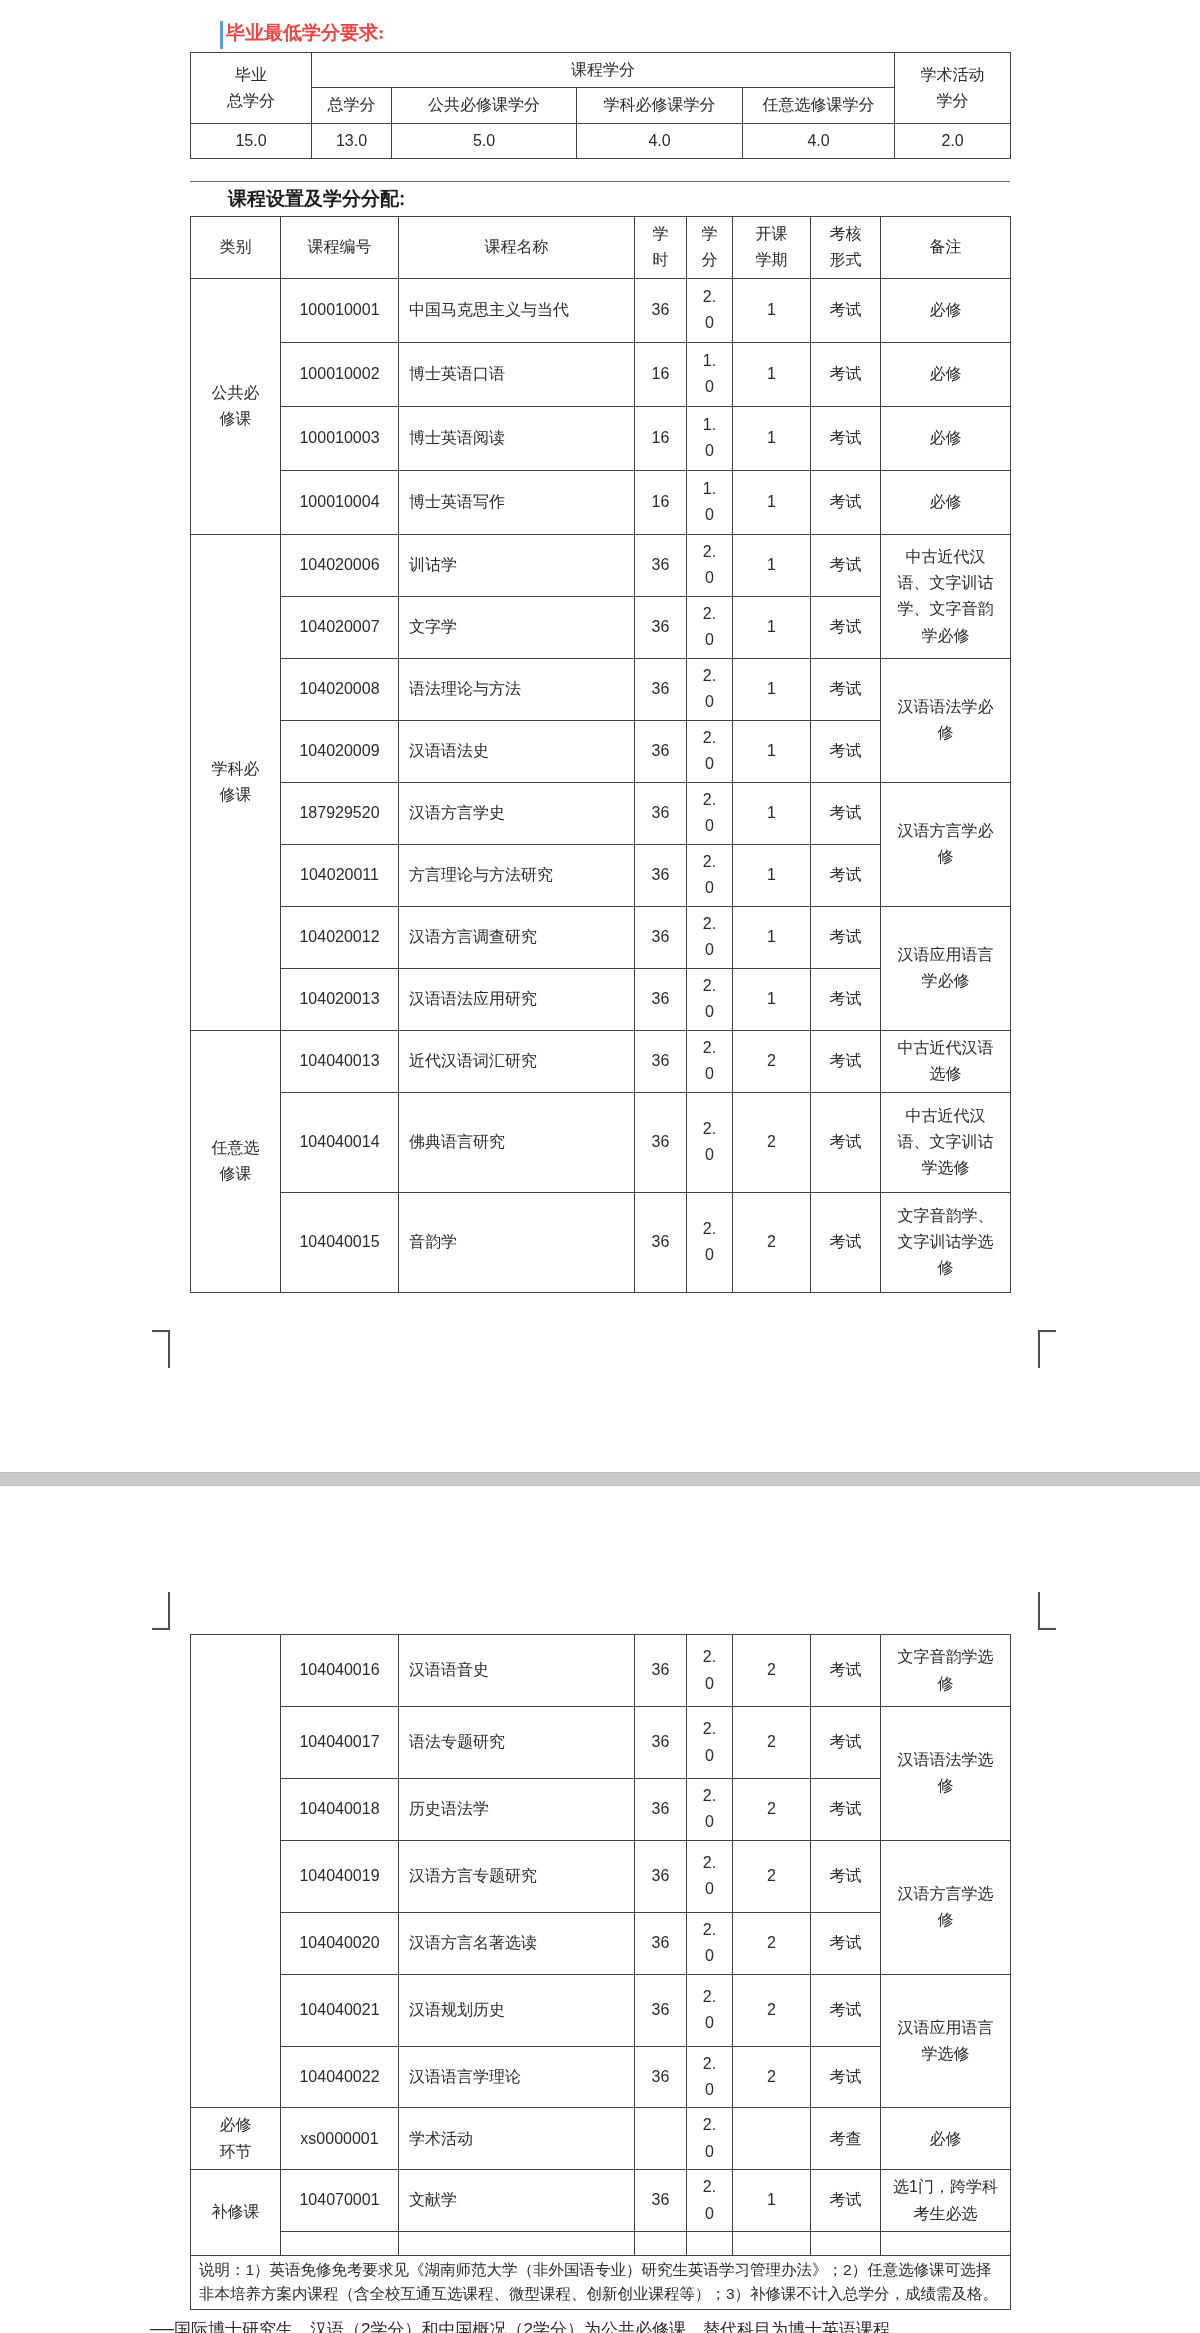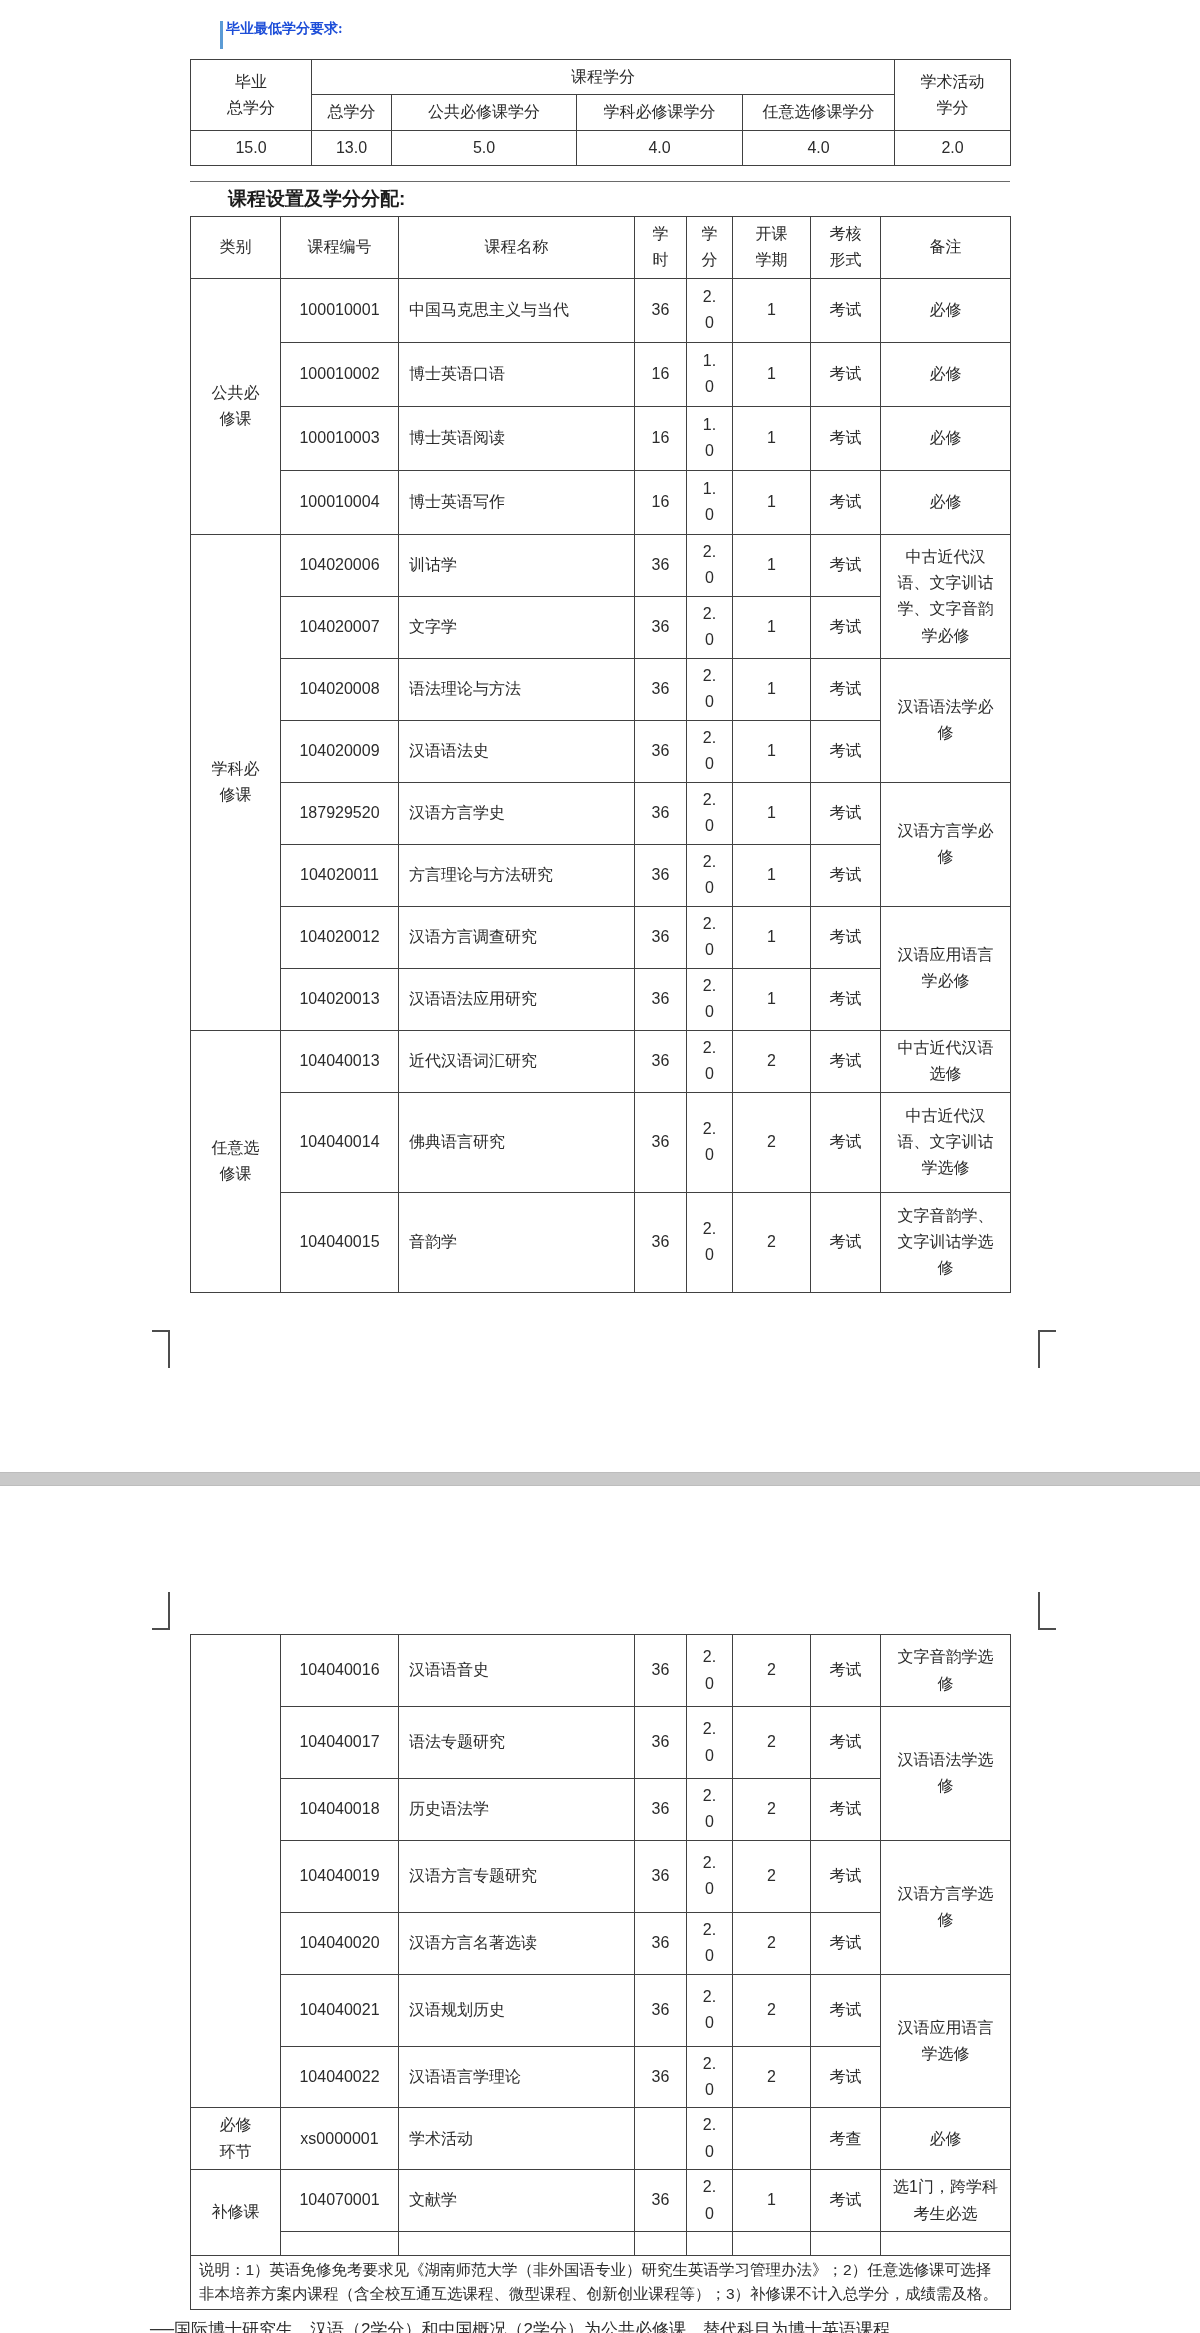--- a/index.html
+++ b/index.html
@@ -1,29 +1,29 @@
 <!DOCTYPE html>
 <html><head>
 <meta charset="utf-8">
 <style>
   * { box-sizing: border-box; margin: 0; padding: 0; }
   html,body { background:#ffffff; }
   body { font-family:"Liberation Sans","DejaVu Sans",sans-serif; }
   .canvas { position:relative; width:1200px; height:2333px; background:#ffffff; overflow:hidden; color:#2b2b2b; }
 
-  .h1 { position:absolute; left:226px; top:20px; font-size:14px; font-weight:700; color:#1d4ed8;font-family:Liberation Serif, serif; }
+  .h1 { position:absolute; left:226px; top:20px; font-size:19px; font-weight:700; color:#ef4444;font-family:Liberation Serif, serif; }
   .h2 { position:absolute; left:228px; top:186px; font-size:19px; font-weight:700; color:#1c1c1c; }
   .cursor { position:absolute; left:220px; top:21px; width:3px; height:28px; background:#5b9bd5; }
   .rule { position:absolute; left:190px; top:181px; width:820px; height:1px; background:#6a6a6a; }
 
   table { border-collapse:collapse; table-layout:fixed; position:absolute; left:190px; width:820px; font-size:16px; color:#2b2b2b; }
   td, th { border:1px solid #414141; text-align:center; vertical-align:middle; font-weight:400; line-height:1.65; padding:4px 6px; overflow:hidden; }
   .pre { white-space:pre-line; }
 
-  .t1 { top:59px; }
+  .t1 { top:52px; }
 
   .ct1 { top:216px; }
   .ct2 { top:1634px; }
   .ct thead th { white-space:pre-line; height:58px; }
   .c-cat { white-space:pre-line; }
   .c-name { text-align:left; padding-left:10px; }
   .c-hours { padding:4px 14px; }
   .c-credit { padding:4px 14px; word-break:break-all; }
   .c-remark { padding:4px 12px; }
   .c-notes { text-align:left; padding:2px 8px; line-height:1.55; font-size:15.5px; }

